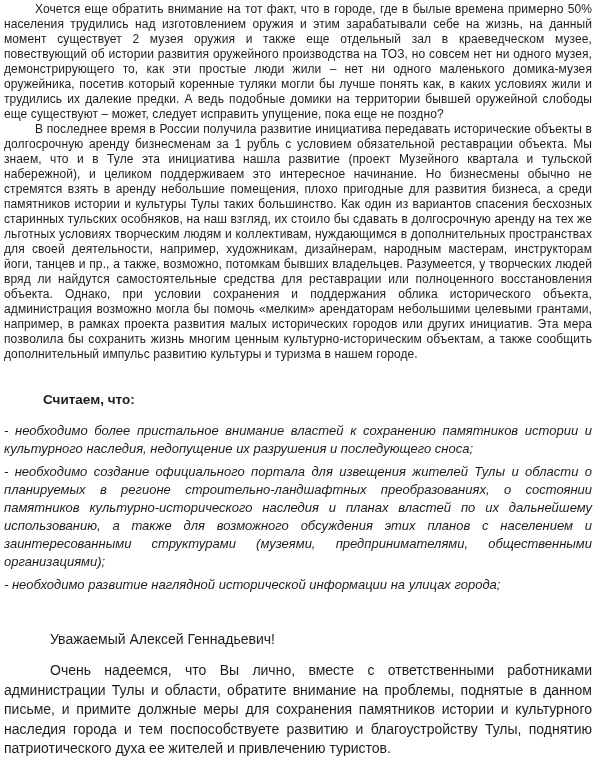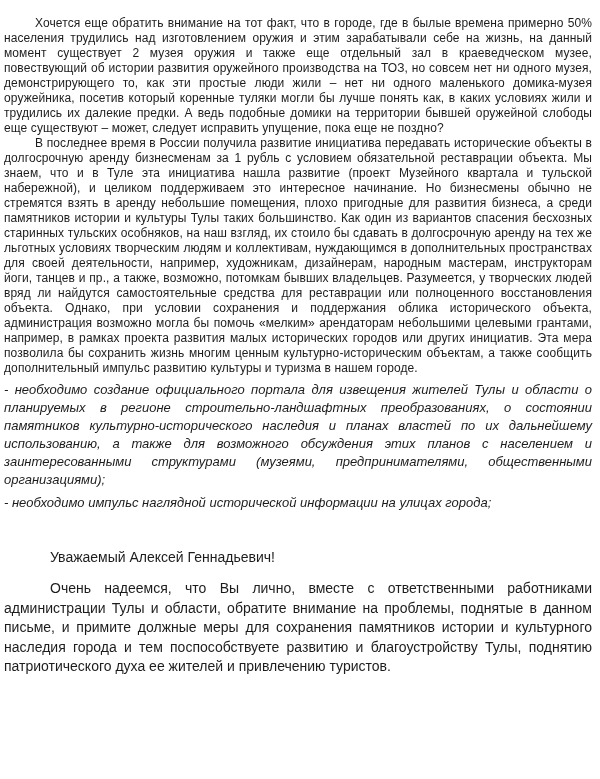--- a/index.html
+++ b/index.html
@@ -8,21 +8,21 @@
     background: #ffffff;
   }
   .page {
     position: relative;
     width: 600px;
     height: 779px;
     box-sizing: border-box;
     background: #ffffff;
     color: #1c1c1c;
     font-family: "Liberation Sans", sans-serif;
-    padding: 16px 8px 0 4px;
+    padding: 2px 8px 0 4px;
     overflow: hidden;
   }
   .page p { margin: 0; }
 
   .body-par {
     font-size: 12px;
     line-height: 15px;
     text-align: justify;
     text-indent: 31px;
     letter-spacing: 0.1px;
@@ -63,24 +63,26 @@
 </style>
 </head>
 <body>
 
 <div class="page">
 
   <p class="body-par">Хочется еще обратить внимание на тот факт, что в городе, где в былые времена примерно 50% населения трудились над изготовлением оружия и этим зарабатывали себе на жизнь, на данный момент существует 2 музея оружия и также еще отдельный зал в краеведческом музее, повествующий об истории развития оружейного производства на ТОЗ, но совсем нет ни одного музея, демонстрирующего то, как эти простые люди жили – нет ни одного маленького домика-музея оружейника, посетив который коренные туляки могли бы лучше понять как, в каких условиях жили и трудились их далекие предки. А ведь подобные домики на территории бывшей оружейной слободы еще существуют – может, следует исправить упущение, пока еще не поздно?</p>
 
   <p class="body-par">В последнее время в России получила развитие инициатива передавать исторические объекты в долгосрочную аренду бизнесменам за 1 рубль с условием обязательной реставрации объекта. Мы знаем, что и в Туле эта инициатива нашла развитие (проект Музейного квартала и тульской набережной), и целиком поддерживаем это интересное начинание. Но бизнесмены обычно не стремятся взять в аренду небольшие помещения, плохо пригодные для развития бизнеса, а среди памятников истории и культуры Тулы таких большинство. Как один из вариантов спасения бесхозных старинных тульских особняков, на наш взгляд, их стоило бы сдавать в долгосрочную аренду на тех же льготных условиях творческим людям и коллективам, нуждающимся в дополнительных пространствах для своей деятельности, например, художникам, дизайнерам, народным мастерам, инструкторам йоги, танцев и пр., а также, возможно, потомкам бывших владельцев. Разумеется, у творческих людей вряд ли найдутся самостоятельные средства для реставрации или полноценного восстановления объекта. Однако, при условии сохранения и поддержания облика исторического объекта, администрация возможно могла бы помочь «мелким» арендаторам небольшими целевыми грантами, например, в рамках проекта развития малых исторических городов или других инициатив. Эта мера позволила бы сохранить жизнь многим ценным культурно-историческим объектам, а также сообщить дополнительный импульс развитию культуры и туризма в нашем городе.</p>
 
+  <p class="heading-considerations">Считаем, что:</p>
 
+  <p class="bullet first">- необходимо более пристальное внимание властей к сохранению памятников истории и культурного наследия, недопущение их разрушения и последующего сноса;</p>
 
   <p class="bullet">- необходимо создание официального портала для извещения жителей Тулы и области о планируемых в регионе строительно-ландшафтных преобразованиях, о состоянии памятников культурно-исторического наследия и планах властей по их дальнейшему использованию, а также для возможного обсуждения этих планов с населением и заинтересованными структурами (музеями, предпринимателями, общественными организациями);</p>
 
-  <p class="bullet">- необходимо импульс наглядной исторической информации на улицах города;</p>
+  <p class="bullet">- необходимо развитие наглядной исторической информации на улицах города;</p>
 
 
   <p class="heading-salutation">Уважаемый Алексей Геннадьевич!</p>
 
   <p class="closing-par">Очень надеемся, что Вы лично, вместе с ответственными работниками администрации Тулы и области, обратите внимание на проблемы, поднятые в данном письме, и примите должные меры для сохранения памятников истории и культурного наследия города и тем поспособствуете развитию и благоустройству Тулы, поднятию патриотического духа ее жителей и привлечению туристов.</p>
 
 </div>
 
 </body></html>

